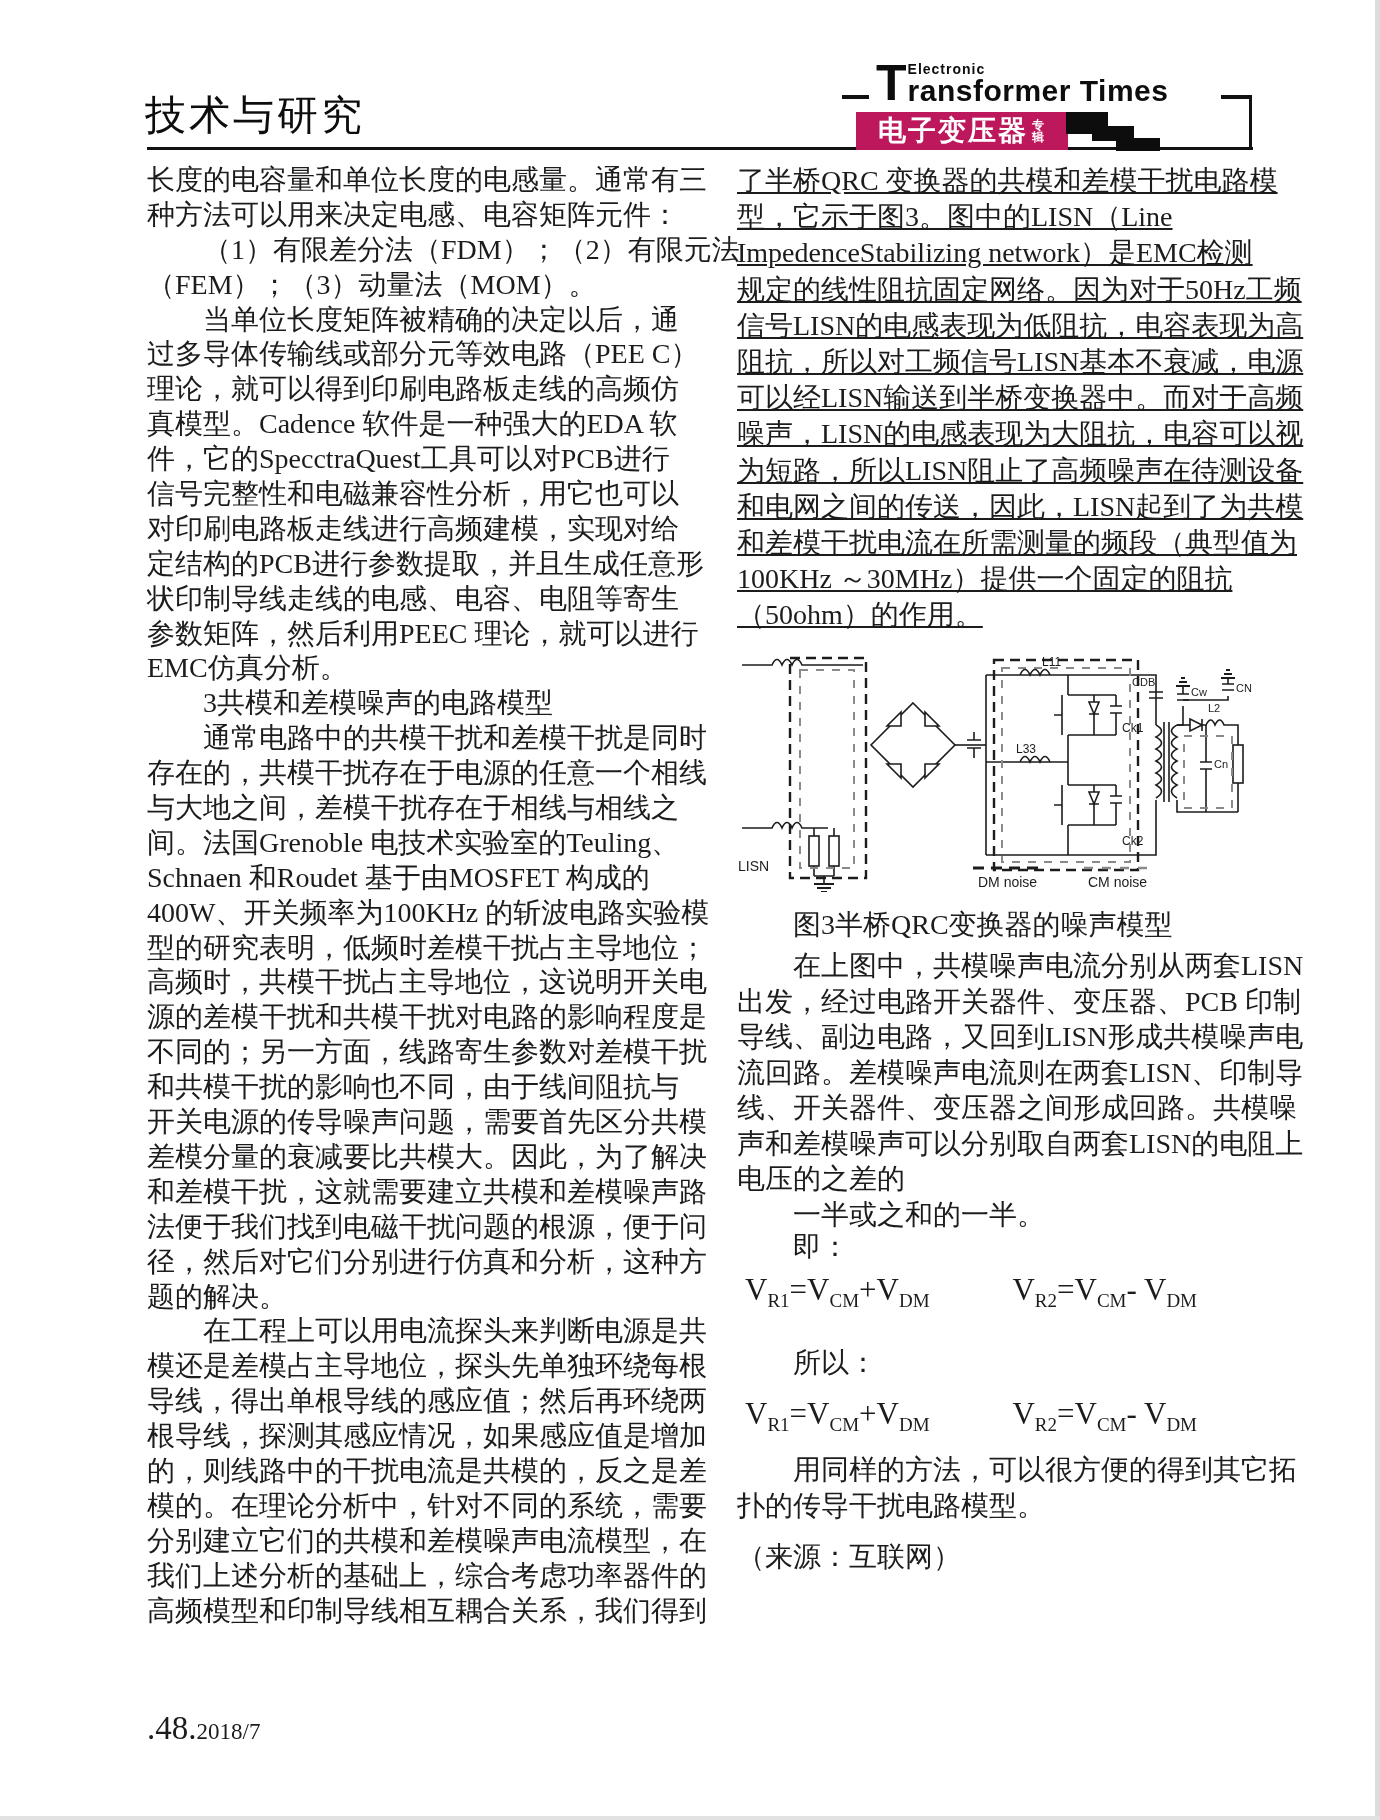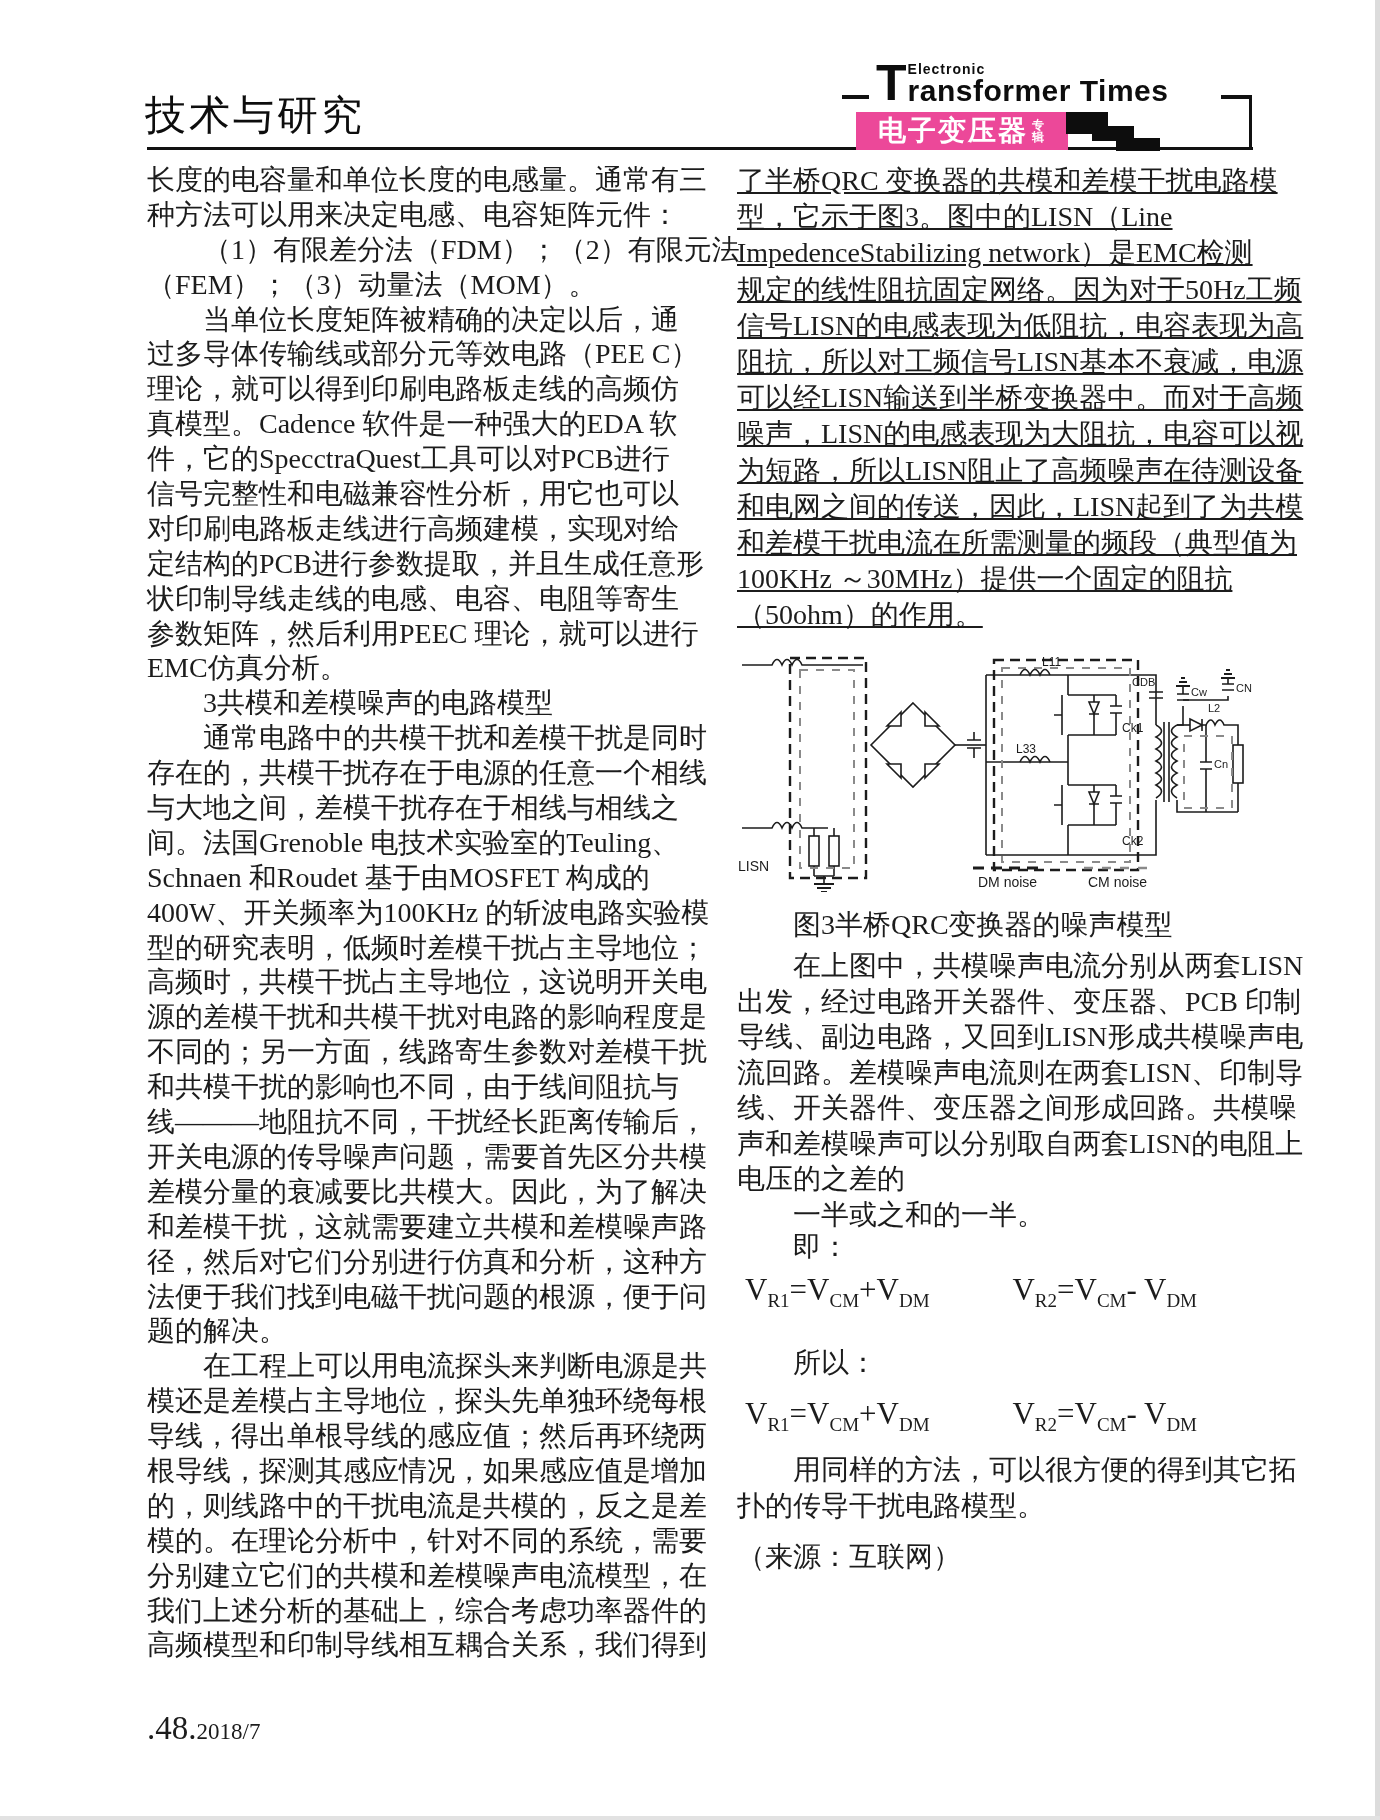--- a/index.html
+++ b/index.html
@@ -11,21 +11,21 @@
   .edge-r{position:absolute; right:0; top:0; width:5px; height:100%; background:#dcdcdc;}
   .edge-b{position:absolute; left:0; bottom:0; width:100%; height:4px; background:#e2e2e2;}
 
   
   .section-title{
     position:absolute; left:145px; top:88px; font-size:41px; font-weight:normal;
     font-family:"Liberation Sans", sans-serif; letter-spacing:3px; color:#0d0d0d;
   }
   .header-rule{position:absolute; left:147px; top:147px; width:1106px; height:3px; background:#111;}
   .brand-banner{
-    position:absolute; left:856px; top:112px; width:212px; height:38px; background:#ec4899;
+    position:absolute; left:856px; top:112px; width:212px; height:38px; background:#be185d;
     color:#fff; display:flex; align-items:center; justify-content:center;
     font-family:"Liberation Sans", sans-serif; font-weight:bold;
   }
   .brand-cn{font-size:28px; letter-spacing:2px;}
   .brand-cn-small{width:14px; font-size:12px; line-height:12px; word-break:break-all; margin-left:4px;}
   .stair{position:absolute; background:#0d0d0d;}
   .stair1{left:1066px; top:112px; width:42px; height:22px;}
   .stair2{left:1092px; top:126px; width:42px; height:15px;}
   .stair3{left:1116px; top:138px; width:44px; height:13px;}
   .ett{
@@ -118,26 +118,25 @@
       <div class="line">存在的，共模干扰存在于电源的任意一个相线</div>
       <div class="line">与大地之间，差模干扰存在于相线与相线之</div>
       <div class="line">间。法国Grenoble 电技术实验室的Teuling、</div>
       <div class="line">Schnaen 和Roudet 基于由MOSFET 构成的</div>
       <div class="line">400W、开关频率为100KHz 的斩波电路实验模</div>
       <div class="line">型的研究表明，低频时差模干扰占主导地位；</div>
       <div class="line">高频时，共模干扰占主导地位，这说明开关电</div>
       <div class="line">源的差模干扰和共模干扰对电路的影响程度是</div>
       <div class="line">不同的；另一方面，线路寄生参数对差模干扰</div>
       <div class="line">和共模干扰的影响也不同，由于线间阻抗与</div>
-      <div class="line">线———地阻抗不同，干扰经长距离传输后，</div>
       <div class="line">开关电源的传导噪声问题，需要首先区分共模</div>
       <div class="line">差模分量的衰减要比共模大。因此，为了解决</div>
       <div class="line">和差模干扰，这就需要建立共模和差模噪声路</div>
+      <div class="line">法便于我们找到电磁干扰问题的根源，便于问</div>
       <div class="line">径，然后对它们分别进行仿真和分析，这种方</div>
-      <div class="line">法便于我们找到电磁干扰问题的根源，便于问</div>
       <div class="line">题的解决。</div>
       <div class="line">　　在工程上可以用电流探头来判断电源是共</div>
       <div class="line">模还是差模占主导地位，探头先单独环绕每根</div>
       <div class="line">导线，得出单根导线的感应值；然后再环绕两</div>
       <div class="line">根导线，探测其感应情况，如果感应值是增加</div>
       <div class="line">的，则线路中的干扰电流是共模的，反之是差</div>
       <div class="line">模的。在理论分析中，针对不同的系统，需要</div>
       <div class="line">分别建立它们的共模和差模噪声电流模型，在</div>
       <div class="line">我们上述分析的基础上，综合考虑功率器件的</div>
       <div class="line">高频模型和印制导线相互耦合关系，我们得到</div>

